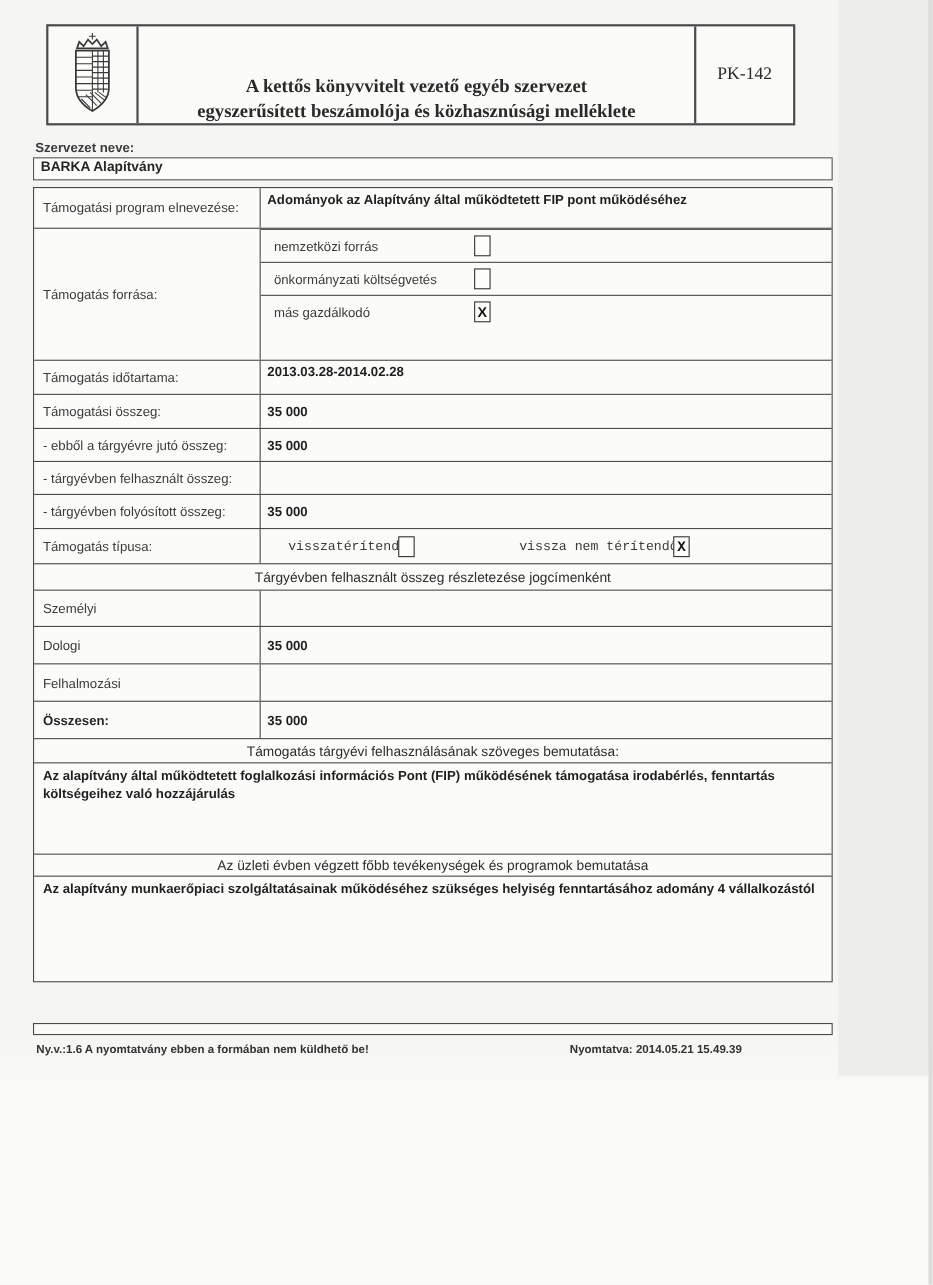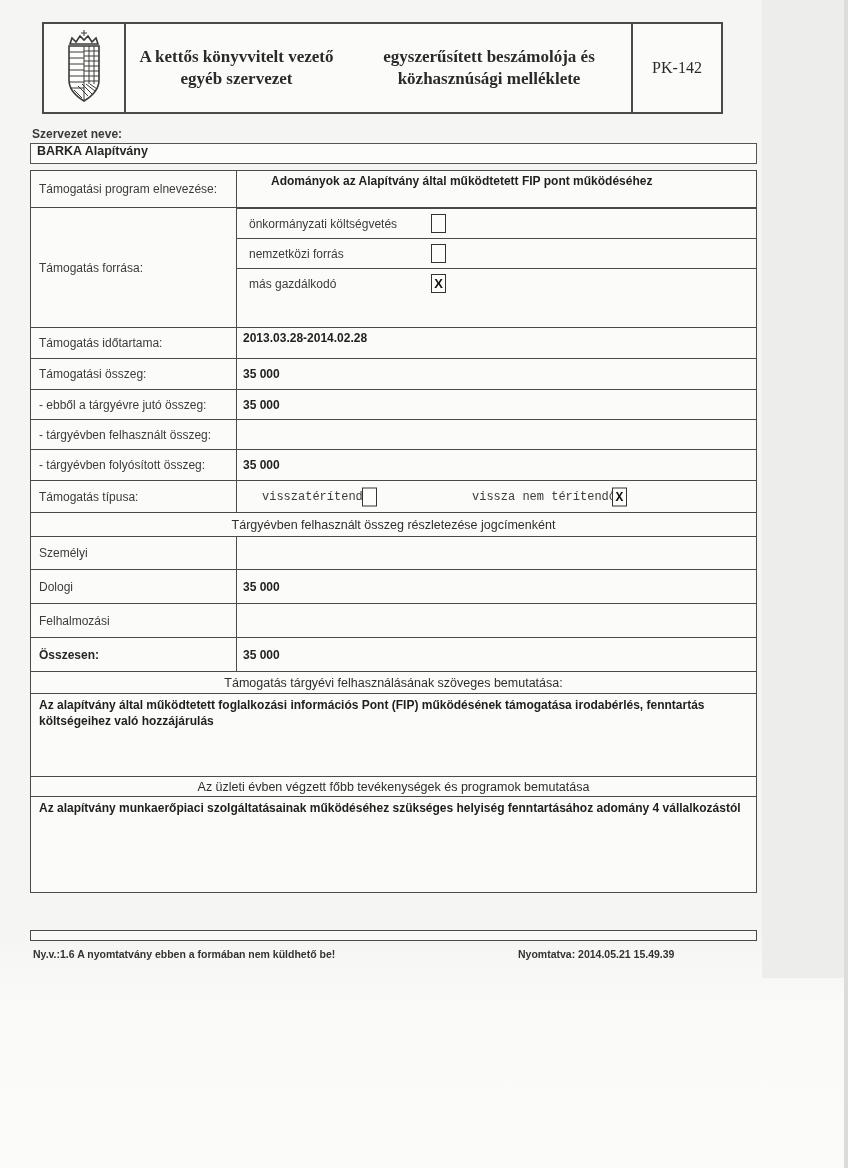--- a/index.html
+++ b/index.html
@@ -12,21 +12,21 @@
   .scan-band-right { position: absolute; left: 762px; top: 0; width: 86px; height: 978px; background: #ededeb; }
   .scan-edge { position: absolute; right: 0; top: 0; width: 4px; height: 1168px; background: #dcdcda; }
 
   
   .header-box {
     position: absolute; left: 42px; top: 22px; width: 681px; height: 92px;
     border: 2px solid #4a4a4a; background: #fbfbf9; display: flex;
   }
   .logo-cell { width: 82px; border-right: 2px solid #4a4a4a; display: flex; align-items: center; justify-content: center; }
   .title-cell {
-    flex: 1; border-right: 2px solid #4a4a4a; display: flex; flex-direction: row;
+    flex: 1; border-right: 2px solid #4a4a4a; display: flex; flex-direction: column;
     align-items: center; justify-content: flex-end; text-align: center;
     font-family: "Liberation Serif", serif; font-weight: bold; font-size: 17px; color: #2a2a2a; line-height: 1.3;
   }
   .code-cell {
     width: 88px; display: flex; align-items: center; justify-content: center;
     font-family: "Liberation Serif", serif; font-size: 16px; color: #2a2a2a;
   }
 
   
   .org-label { position: absolute; left: 32px; top: 127px; font-weight: bold; font-size: 12px; color: #3a3a3a; }
@@ -35,21 +35,21 @@
     border: 1.5px solid #555; background: #fcfcfa; display: flex; align-items: flex-start;
     padding-left: 6px; font-weight: bold; font-size: 12.5px; color: #262626;
   }
 
   
   .tbl {
     position: absolute; left: 30px; top: 170px; width: 727px;
     border: 1.5px solid #4a4a4a; background: #fbfbf9;
   }
   .row { display: flex; border-top: 1px solid #4a4a4a; position: relative; }
-  .row.first { border-top: none; gap: 28px; }
+  .row.first { border-top: none; }
   .lbl {
     width: 206px; border-right: 1px solid #4a4a4a; padding: 0 4px 0 8px;
     display: flex; align-items: center; font-size: 12px; color: #3b3b3b; flex-shrink: 0;
   }
   .lbl.bold { font-weight: bold; color: #262626; }
   .val { flex: 1; font-weight: bold; font-size: 12px; color: #1f1f1f; display: flex; align-items: center; padding: 0 6px; }
   .val.top { align-items: flex-start; padding-top: 3px; line-height: 1.3; }
 
   .subrows { flex: 1; display: flex; flex-direction: column; }
   .src-row { height: 30px; display: flex; align-items: center; border-top: 1px solid #4a4a4a; position: relative; }
@@ -129,25 +129,25 @@
     <div class="row first" style="height:36px">
       <div class="lbl">Támogatási program elnevezése:</div>
       <div class="val top">Adományok az Alapítvány által működtetett FIP pont működéséhez</div>
     </div>
 
 
     <div class="row" style="height:120px">
       <div class="lbl">Támogatás forrása:</div>
       <div class="subrows">
         <div class="src-row">
-          <span class="opt-label">önkormányzati költségvetés</span>
+          <span class="opt-label">nemzetközi forrás</span>
           <span class="cb"></span>
         </div>
         <div class="src-row">
-          <span class="opt-label">nemzetközi forrás</span>
+          <span class="opt-label">önkormányzati költségvetés</span>
           <span class="cb"></span>
         </div>
         <div class="src-row">
           <span class="opt-label">más gazdálkodó</span>
           <span class="cb">X</span>
         </div>
       </div>
     </div>
 
     <div class="row" style="height:31px">

